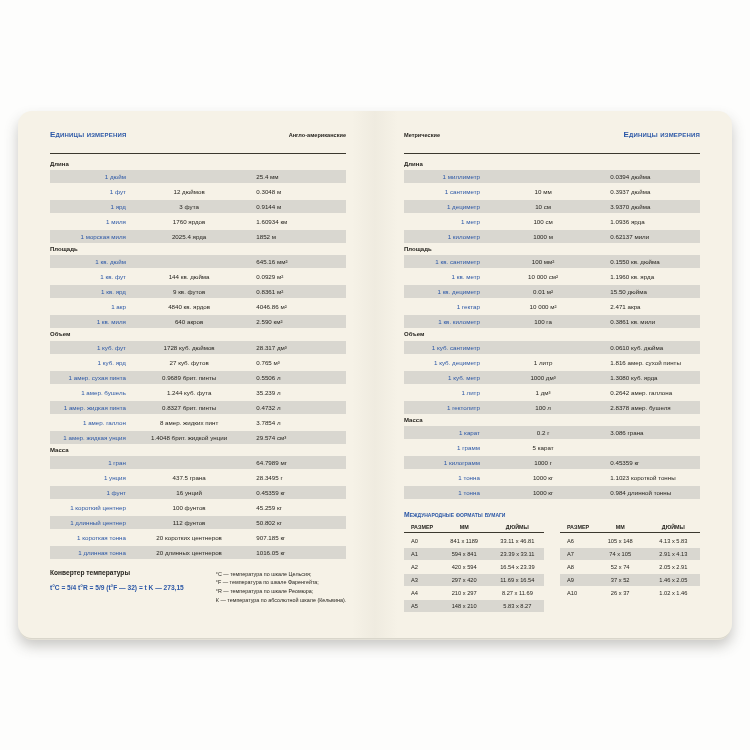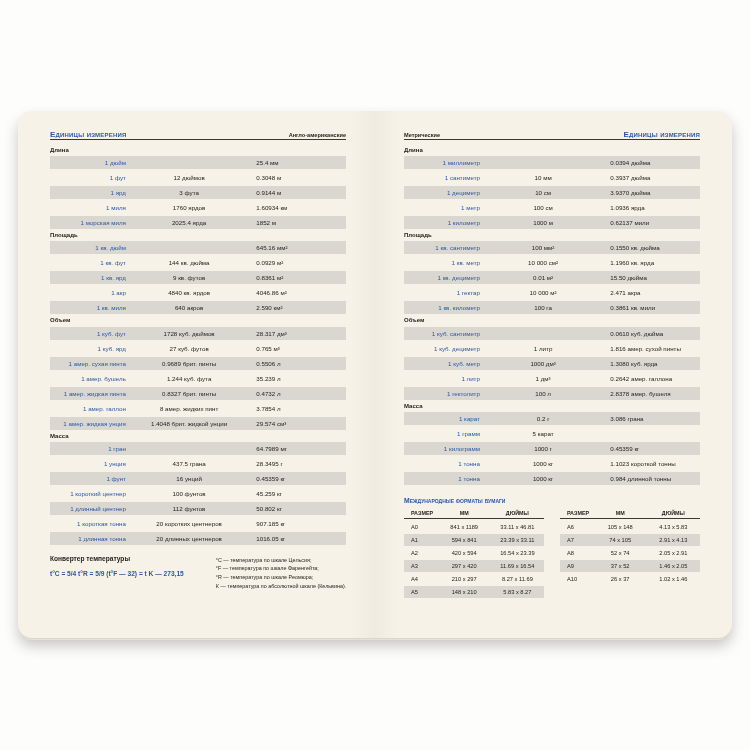--- a/index.html
+++ b/index.html
@@ -17,21 +17,21 @@
   }
   .notebook::before{
     content:'';position:absolute;left:50%;top:0;bottom:0;width:46px;
     transform:translateX(-50%);
     background:linear-gradient(90deg, rgba(0,0,0,0) 0%, rgba(110,104,88,.05) 50%, rgba(0,0,0,0) 100%);
     pointer-events:none;
   }
   .page{flex:1;min-width:0;display:flex;flex-direction:column;position:relative;}
   .page-header{
     display:flex;justify-content:space-between;align-items:flex-end;
-    border-bottom:1px solid #3b382e;padding-bottom:0;margin-bottom:4px;
+    border-bottom:1px solid #3b382e;padding-bottom:14px;margin-bottom:4px;
   }
   .page-title{
     font-size:8px;font-weight:bold;color:#2b57a6;
     font-variant:small-caps;letter-spacing:.2px;line-height:1;
   }
   .page-side{font-size:5.6px;font-weight:bold;color:#26241f;line-height:1.2;}
   .section-label{font-size:6px;font-weight:bold;color:#26241f;margin:3px 0 2px 0;line-height:1.2;}
   .row{display:flex;align-items:center;height:13px;margin-bottom:2px;font-size:6.2px;color:#26241f;}
   .row.band{background:#d9d7d0;}
   .cell{white-space:nowrap;overflow:hidden;}

